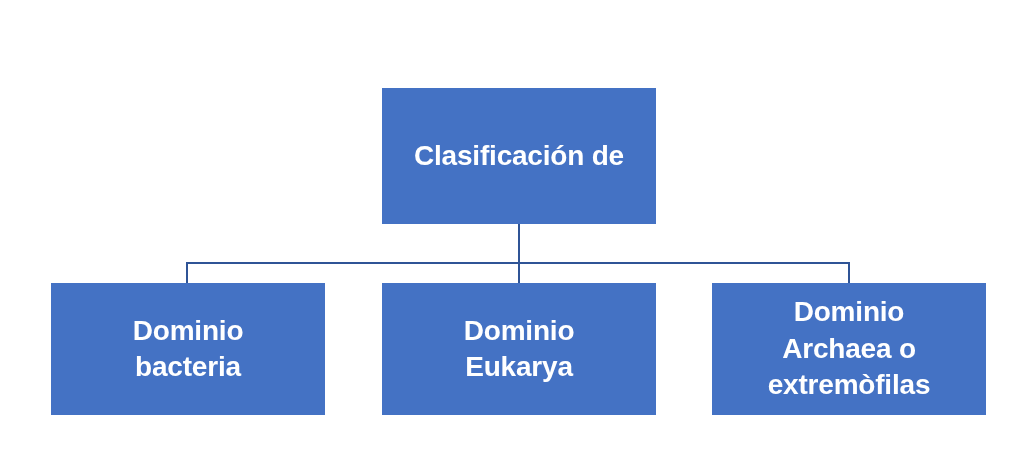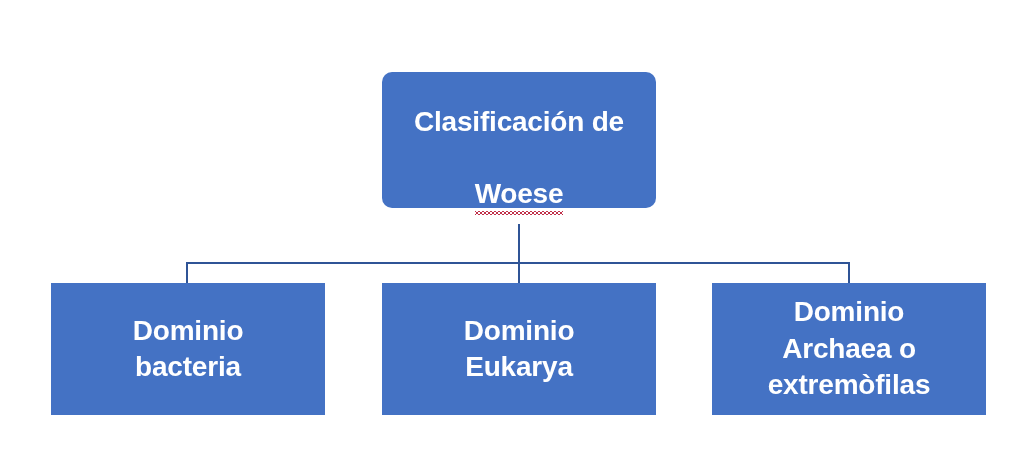--- a/index.html
+++ b/index.html
@@ -37,24 +37,23 @@
     font-weight: bold;
     font-size: 28px;
     line-height: 1.28;
     letter-spacing: -0.2px;
     padding: 0 10px;
     white-space: pre-line;
   }
 
   #node-root {
     left: 382px;
-    top: 72px;
+    top: 88px;
     width: 274px;
     height: 136px;
-    border-radius: 10px;
   }
 
   #node-bacteria {
     left: 51px;
     top: 283px;
     width: 274px;
     height: 132px;
   }
 
   #node-eukarya {
@@ -140,21 +139,20 @@
 <div id="canvas">
 
   <div class="connector" id="conn-stem"></div>
   <div class="connector" id="conn-bar"></div>
   <div class="connector" id="conn-drop-left"></div>
   <div class="connector" id="conn-drop-right"></div>
 
   <div class="node" id="node-root">
     <div class="node-text">
       <span>Clasificación de</span><br>
-      <span class="misspelled">Woese</span>
     </div>
   </div>
 
   <div class="node" id="node-bacteria">
     <div class="node-text">Dominio
 bacteria</div>
   </div>
 
   <div class="node" id="node-eukarya">
     <div class="node-text">Dominio

